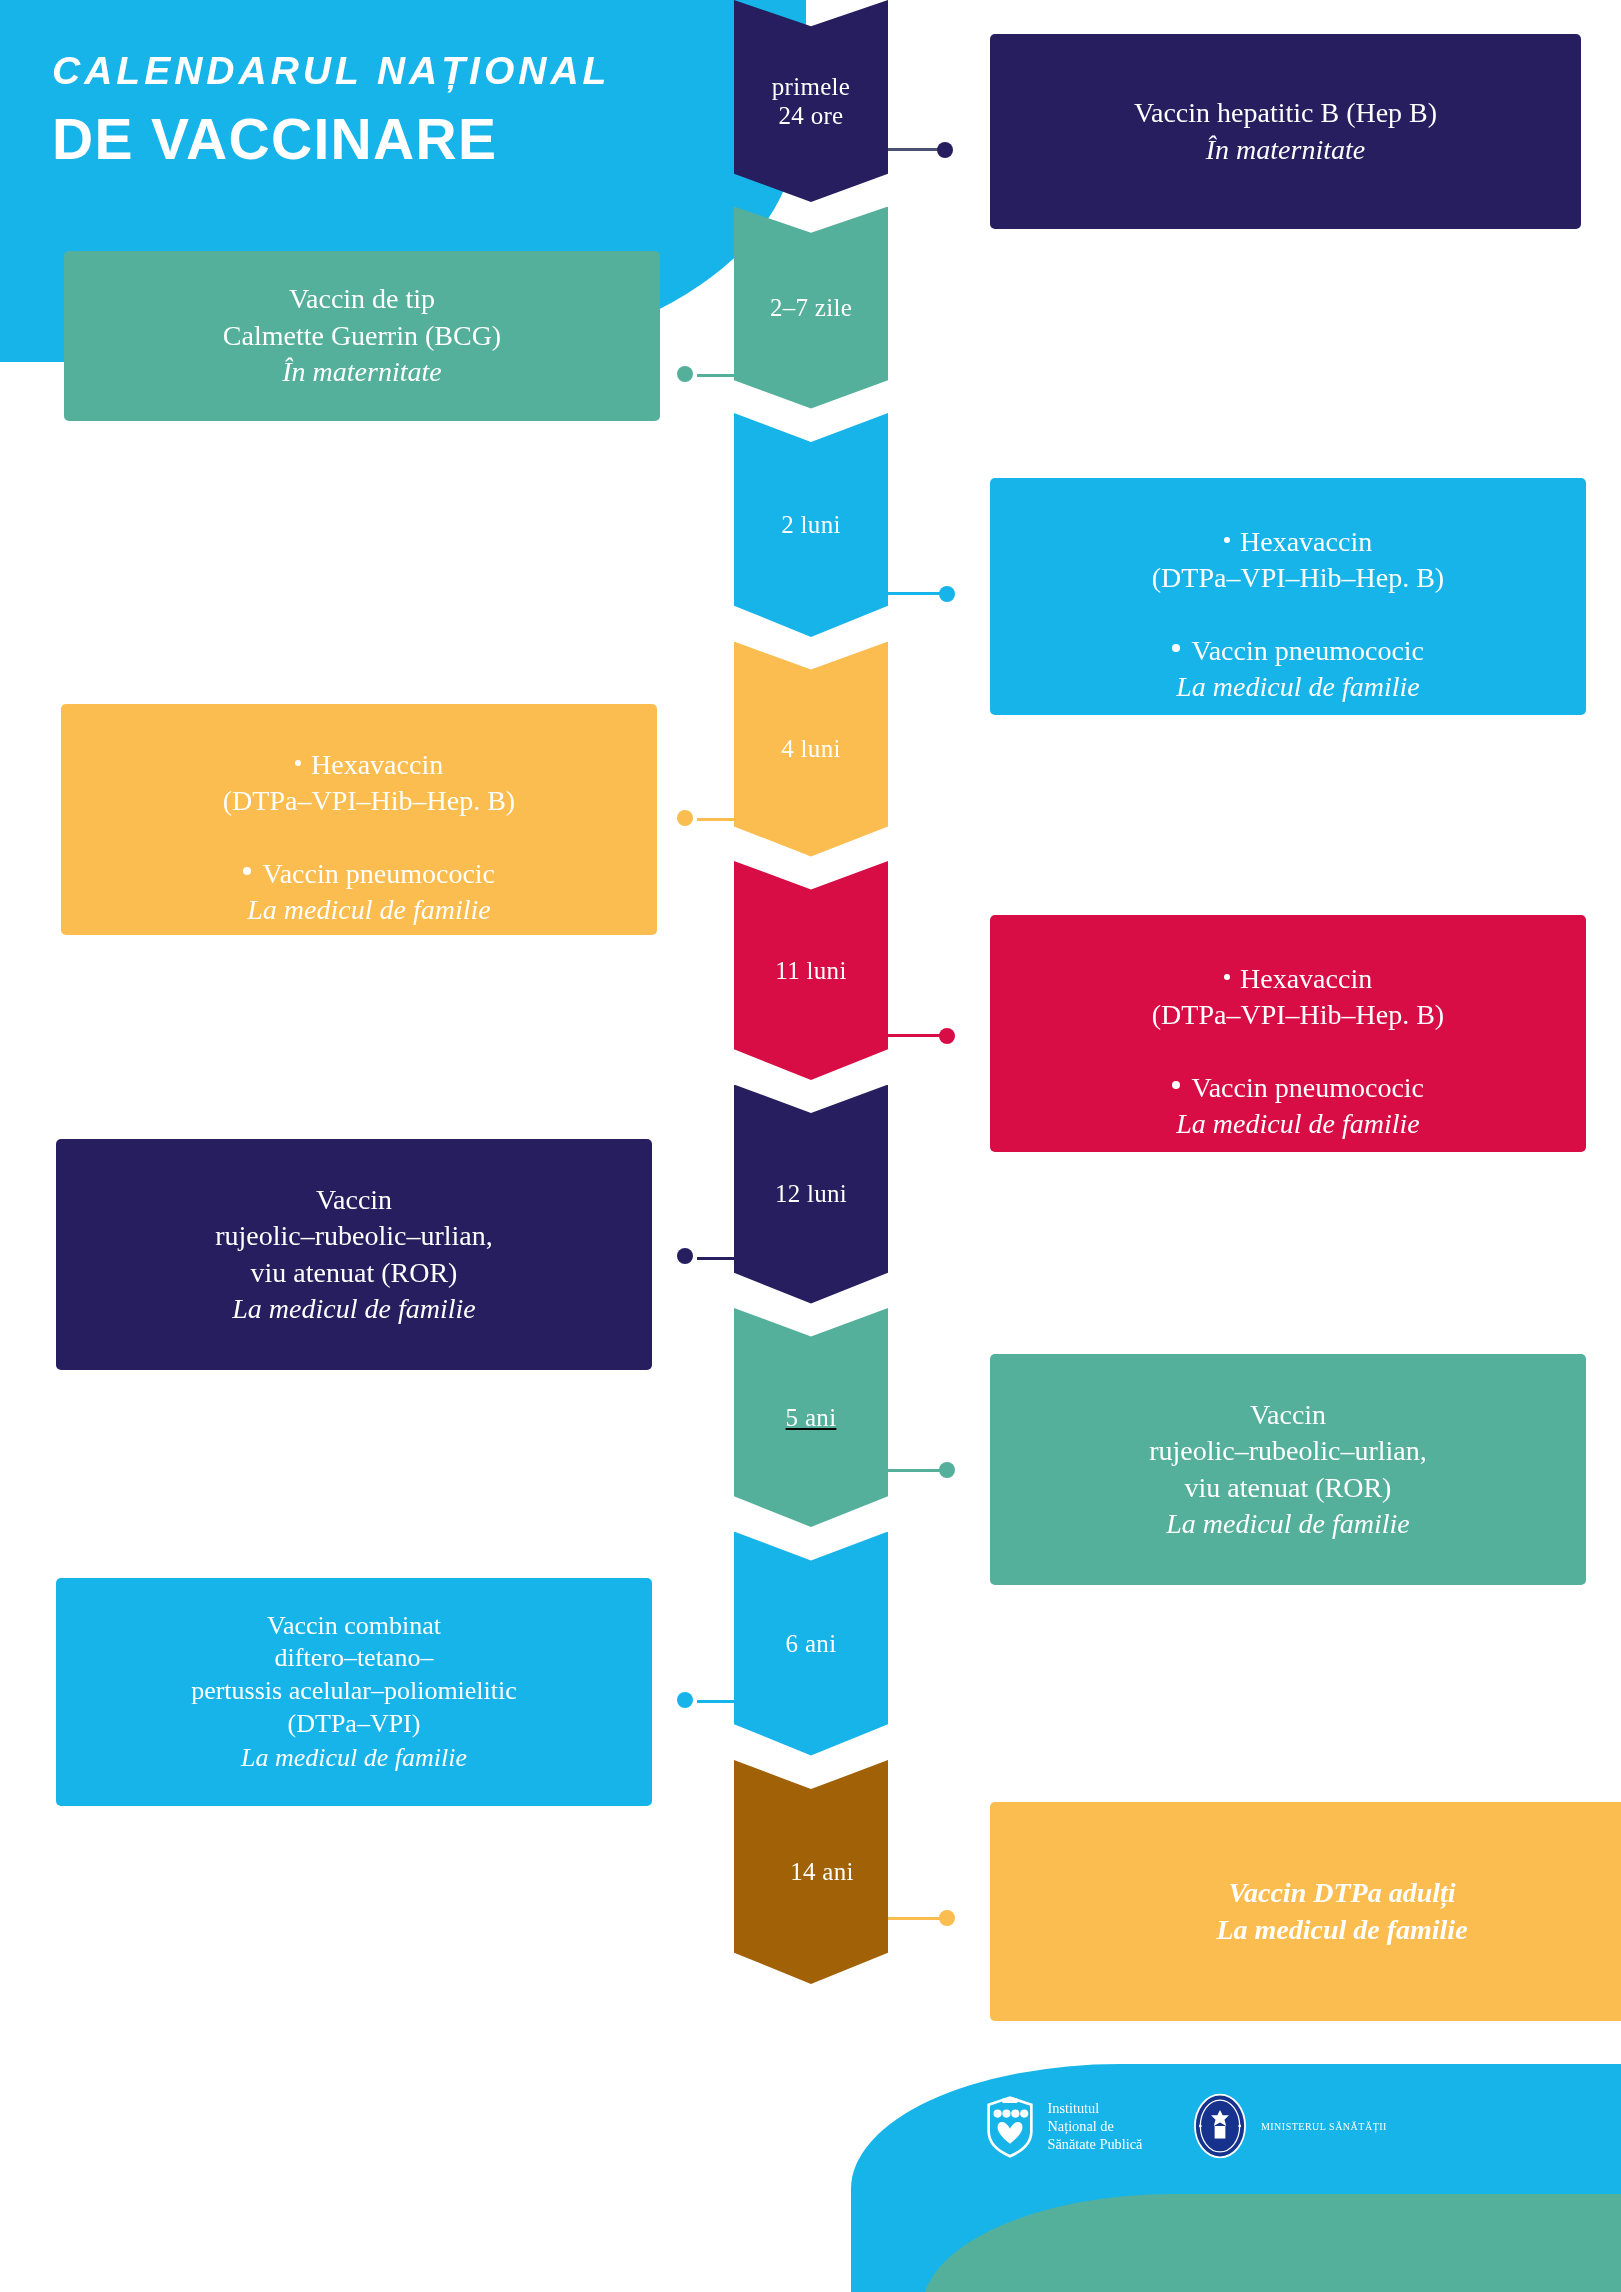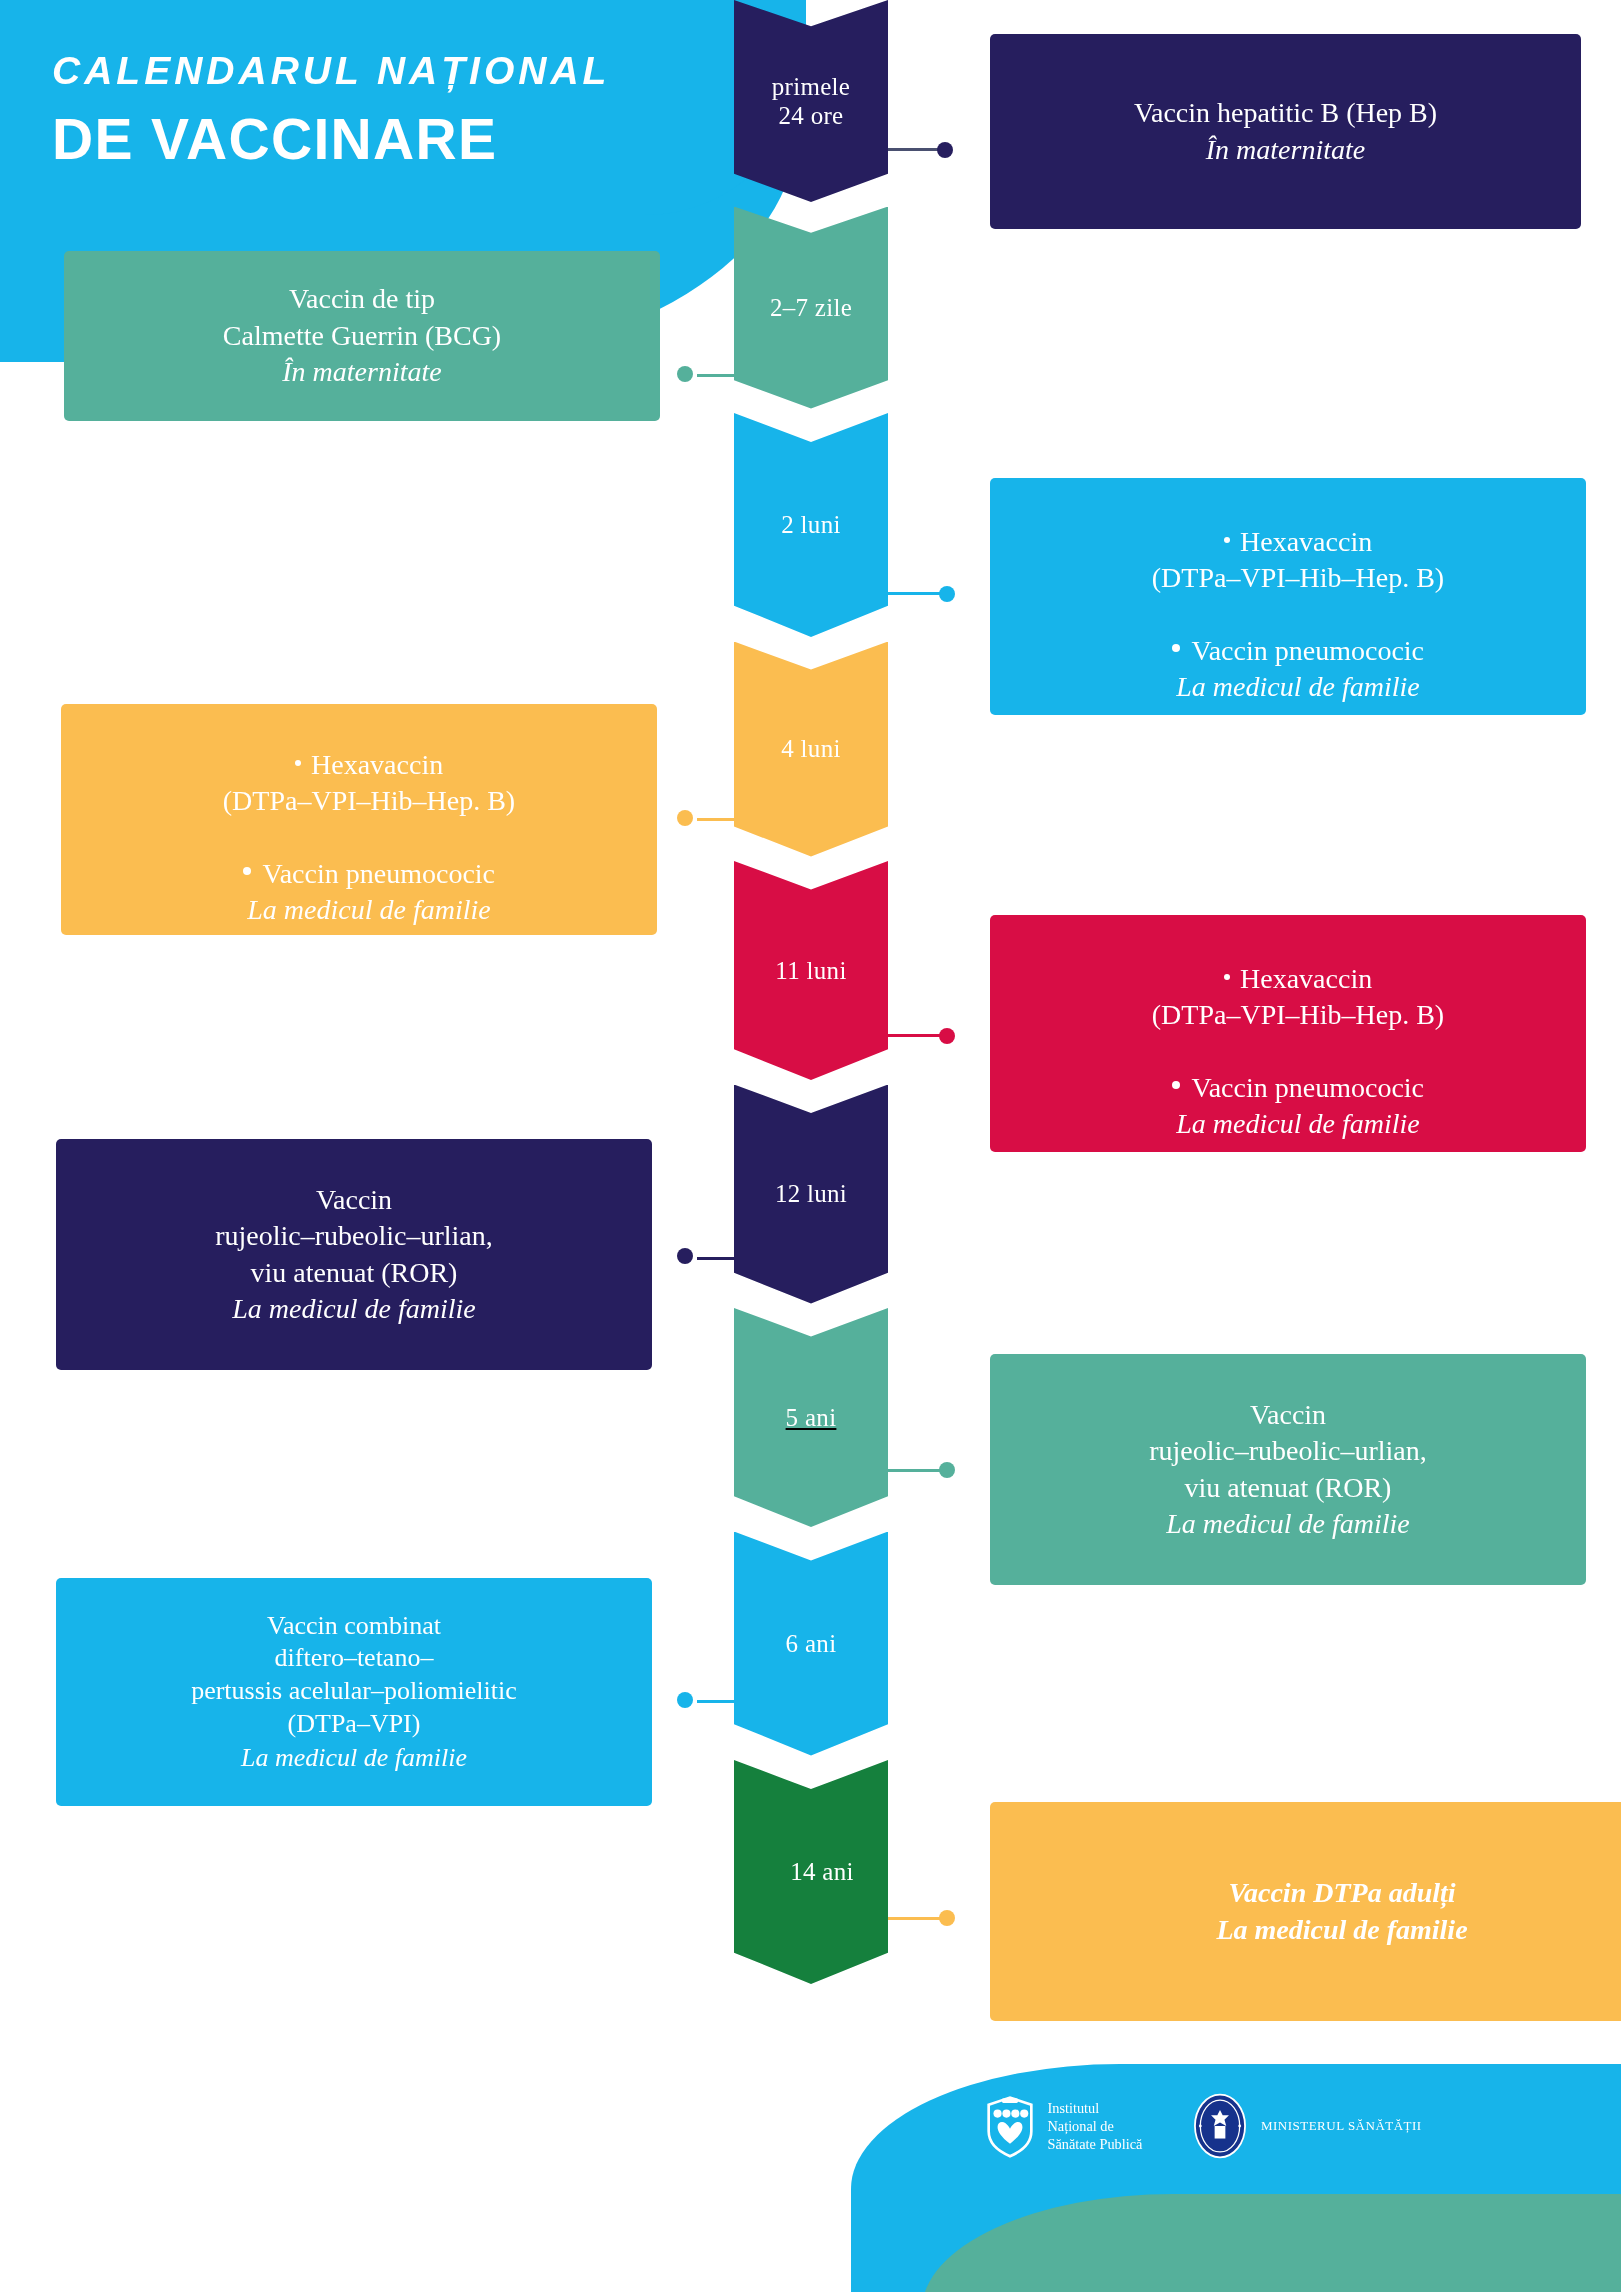--- a/index.html
+++ b/index.html
@@ -104,21 +104,21 @@
   .logo-text {
     color: #ffffff;
     font-family: "Liberation Serif", serif;
     font-size: 14.3px;
     line-height: 1.28;
     white-space: pre-line;
   }
   .logo-text-ms {
     color: #ffffff;
     font-family: "Liberation Serif", serif;
-    font-size: 13px;
+    font-size: 10px;
     letter-spacing: 0.5px;
     white-space: nowrap;
   }
 
   
   .timeline {
     position: absolute;
     left: 734px;
     top: 0;
     width: 126px;
@@ -241,21 +241,21 @@
     </div>
 
     <div class="chev" style="height:219px; background:#55b09b;text-decoration:underline;">
       <span class="chev-label">5 ani</span>
     </div>
 
     <div class="chev" style="height:224px; background:#17b4ea;">
       <span class="chev-label">6 ani</span>
     </div>
 
-    <div class="chev" style="height:224px; background:#15803d;padding-left:22px;">
+    <div class="chev" style="height:224px; background:#a16207;padding-left:22px;">
       <span class="chev-label">14 ani</span>
     </div>
 
   </div>
 
   <div class="connector" style="left:888px; top:148px; width:54px; background:#4a5070;"></div>
   <div class="dot" style="left:937px; top:142px; background:#261e5e;"></div>
 
   <div class="connector" style="left:697px; top:374px; width:54px; background:#55b09b;"></div>
   <div class="dot" style="left:677px; top:366px; background:#55b09b;"></div>

